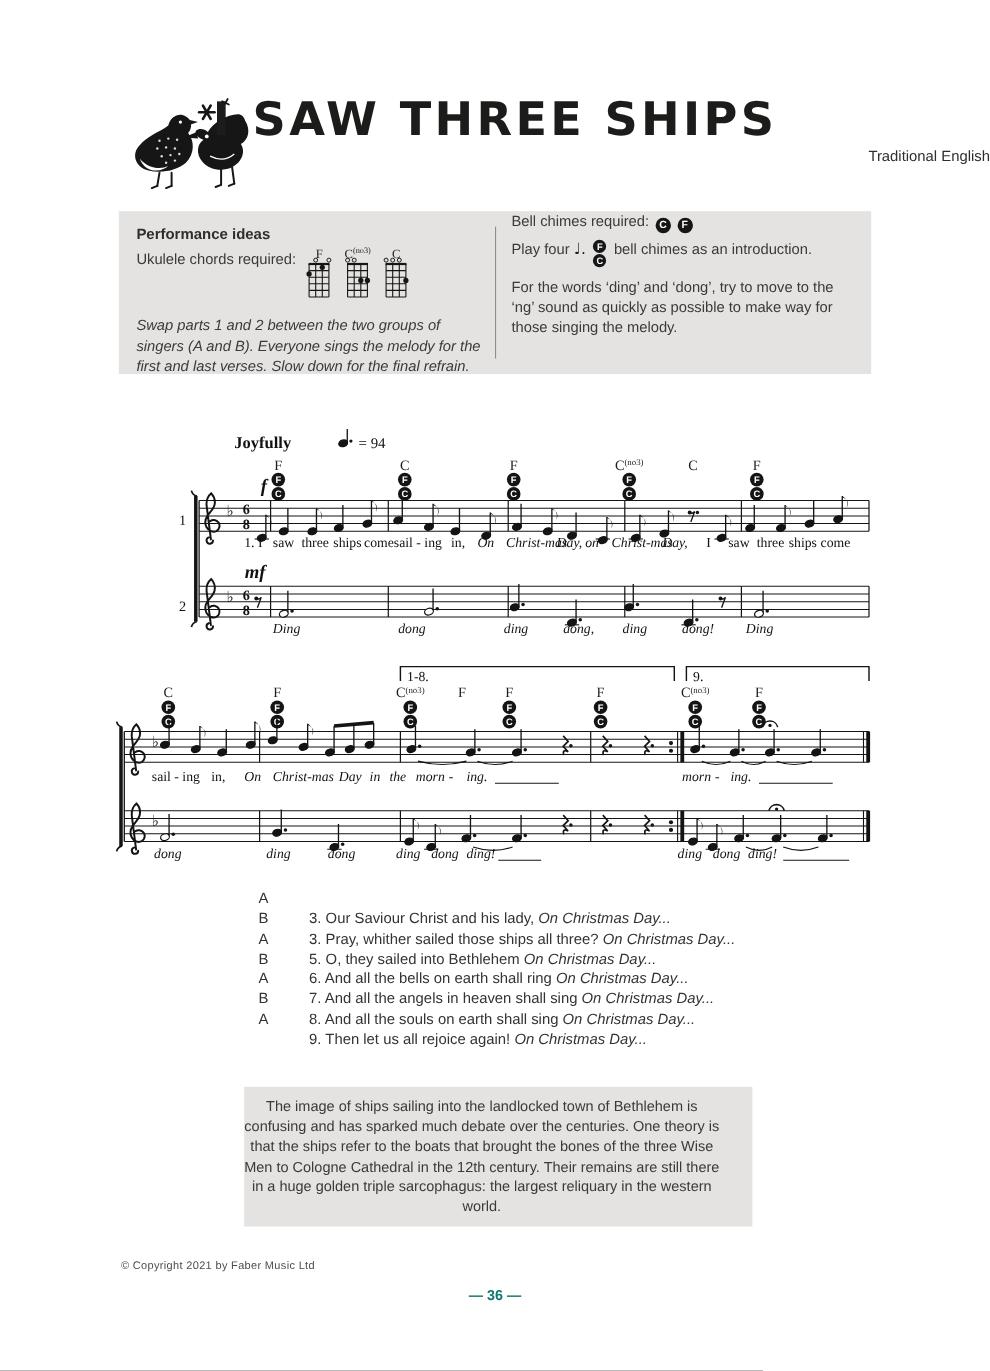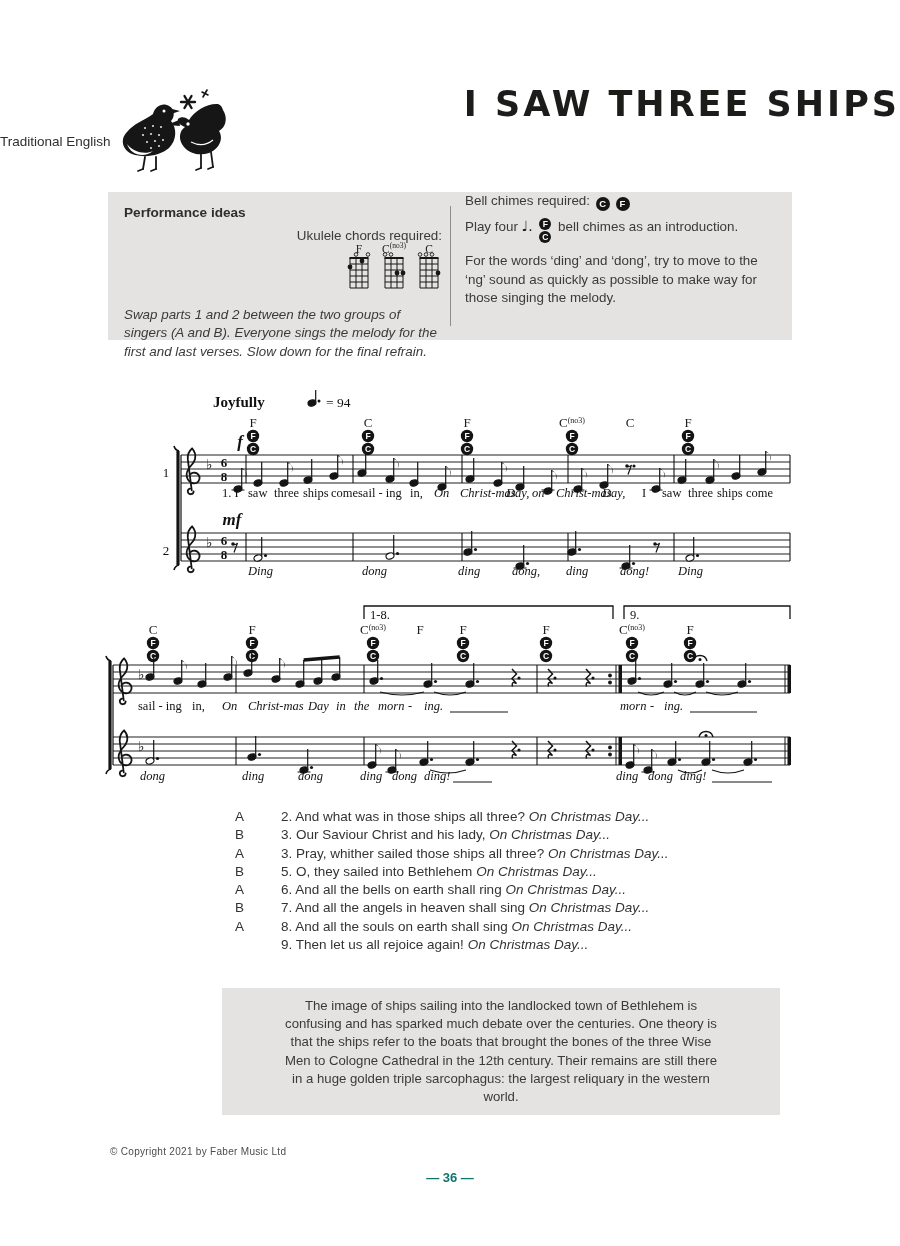--- a/index.html
+++ b/index.html
@@ -1,51 +1,51 @@
 <!DOCTYPE html>
 <html><head>
 <meta charset="utf-8">
 <style>
   html,body{margin:0;padding:0;background:#888;}
   #page{position:relative;width:900px;height:1246px;background:#ffffff;margin:0 auto;
         font-family:"Liberation Sans",sans-serif;color:#3b3b3b;overflow:hidden;}
   .abs{position:absolute;}
   
-  #title{left:0;top:84px;width:900px;text-align:right;font-weight:bold;
-         font-size:35px;letter-spacing:3px;color:#1c1c1a;font-family:"DejaVu Sans",sans-serif;}
-  #subtitle{left:0;top:134px;width:900px;text-align:left;font-size:13.5px;color:#2e2e2e;}
+  #title{left:0;top:84px;width:900px;text-align:center;font-weight:bold;
+         font-size:42px;letter-spacing:3px;color:#1c1c1a;font-family:"DejaVu Sans",sans-serif;}
+  #subtitle{left:0;top:134px;width:900px;text-align:right;font-size:13.5px;color:#2e2e2e;}
   
   #perfbox{left:108px;top:192px;width:684px;height:148px;background:#e4e3e1;}
   #perfbox .divider{position:absolute;left:342px;top:14px;width:1px;height:120px;background:#8d8d8d;}
   .pcol{position:absolute;top:0;height:148px;font-size:13.4px;line-height:18.5px;color:#3a3a3a;}
   #pcol-left{left:16px;width:318px;}
   #pcol-right{left:357px;width:316px;}
   .pheading{font-weight:bold;font-size:13.6px;margin-top:12px;color:#2e2e2e;}
-  .chordrow{display:flex;align-items:flex-end;margin-top:4px;flex-direction:column;}
+  .chordrow{display:flex;align-items:flex-start;margin-top:4px;}
   .chord-diags{display:flex;gap:9px;margin-left:8px;margin-top:-8px;}
   .cd{text-align:center;}
   .cd-label{font-family:"Liberation Serif",serif;font-size:11.5px;color:#222;height:13px;}
   .cd-label sup{font-size:7.5px;}
   .swap{margin-top:10px;font-style:italic;}
   .bellrow{}
   .bell{display:inline-block;width:14px;height:14px;border-radius:50%;background:#161616;color:#fff;
         font-size:9.5px;font-weight:bold;text-align:center;line-height:14px;vertical-align:-2px;margin-left:2px;}
   .bellstack{display:inline-block;vertical-align:-9px;margin:0 3px;}
   .bellstack .bell{display:block;width:12px;height:12px;line-height:12px;font-size:8.5px;margin:0 0 1px 0;}
   .noteglyph{font-family:"DejaVu Sans",sans-serif;font-size:14px;color:#161616;}
   .playrow{margin-top:6px;}
   .dingrow{margin-top:8px;}
   
   #verses{left:235px;top:808px;width:560px;font-size:13.5px;line-height:18.3px;color:#333;}
   .vrow{display:flex;}
   .vg{width:46px;flex:none;}
   .vt em{font-style:italic;}
   
-  #infobox{left:222px;top:988px;width:558px;height:127px;background:#e4e3e1;
-           display:flex;align-items:center;justify-content:center;}
+  #infobox{left:222px;top:988px;width:462px;height:127px;background:#e4e3e1;
+           display:flex;align-items:center;}
   #infobox .txt{width:432px;text-align:center;font-size:13.2px;line-height:18.3px;color:#3a3a3a;}
   
   #copyright{left:110px;top:1146px;font-size:10px;color:#4c4c4c;letter-spacing:0.3px;}
   #pagenum{left:0;top:1170px;width:900px;text-align:center;font-weight:bold;font-size:13px;color:#0f766e;}
   
   .sv-chord{font-family:"Liberation Serif",serif;font-size:13px;fill:#1d1d1d;}
   .sv-lyr{font-family:"Liberation Serif",serif;font-size:12.5px;fill:#111;}
   .sv-lyr-i{font-family:"Liberation Serif",serif;font-style:italic;font-size:12.5px;fill:#111;}
   .sv-tempo{font-family:"Liberation Serif",serif;font-weight:bold;font-size:15px;fill:#111;}
   .sv-eq{font-family:"Liberation Serif",serif;font-size:13.5px;fill:#111;}
@@ -578,21 +578,20 @@
       <text x="680" y="395" class="sv-lyr-i" text-anchor="start">ding!</text>
       <line x1="450" y1="327" x2="508" y2="327" stroke="#141414" stroke-width="1"></line>
       <line x1="690" y1="327" x2="757" y2="327" stroke="#141414" stroke-width="1"></line>
       <line x1="453" y1="397" x2="492" y2="397" stroke="#141414" stroke-width="1"></line>
       <line x1="712" y1="397" x2="772" y2="397" stroke="#141414" stroke-width="1"></line>
     </svg>
 
   <div class="abs" id="verses">
     <div class="vrow">
         <span class="vg">A</span>
-        <span class="vt"><span>2. And what was in those ships all three?</span> <em>On Christmas Day...</em></span>
       </div>
     <div class="vrow">
         <span class="vg">B</span>
         <span class="vt"><span>3. Our Saviour Christ and his lady,</span> <em>On Christmas Day...</em></span>
       </div>
     <div class="vrow">
         <span class="vg">A</span>
         <span class="vt"><span>3. Pray, whither sailed those ships all three?</span> <em>On Christmas Day...</em></span>
       </div>
     <div class="vrow">

